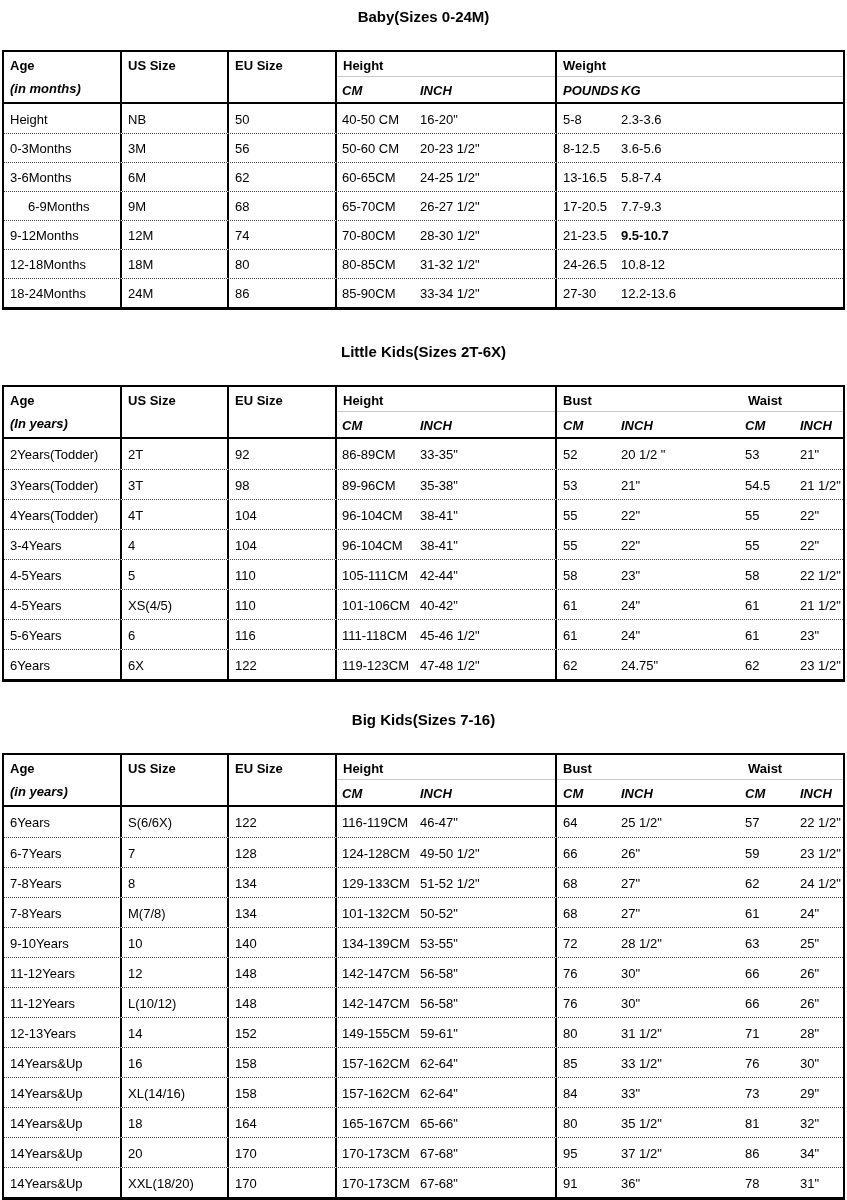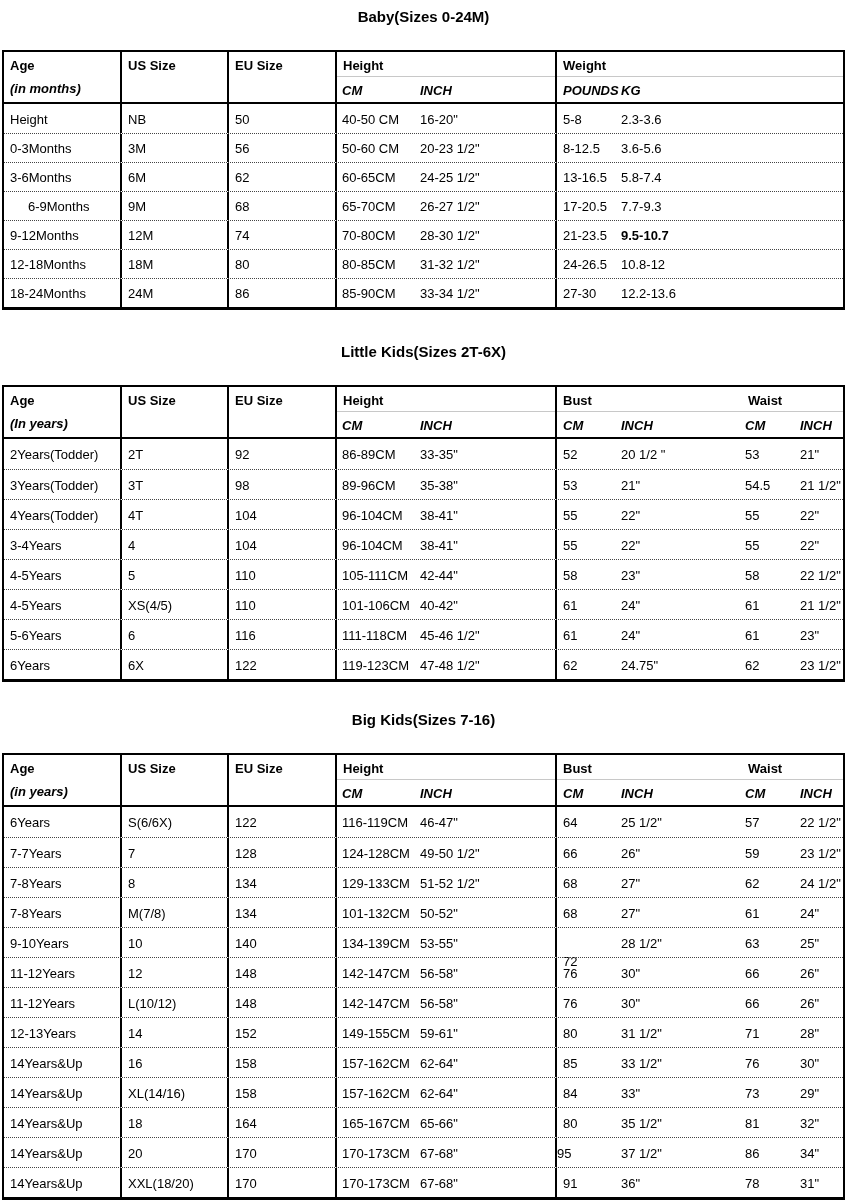--- a/index.html
+++ b/index.html
@@ -449,21 +449,21 @@
       </div>
       <div class="cell c4">
         <div class="val" style="left: 6px;">64</div>
         <div class="val" style="left: 64px;">25 1/2"</div>
         <div class="val" style="left: 188px;">57</div>
         <div class="val" style="left: 243px;">22 1/2"</div>
       </div>
     </div>
     <div class="row drow">
       <div class="cell c0">
-        <div class="val" style="left: 6px;">7-7Years</div>
+        <div class="val" style="left: 6px;">6-7Years</div>
       </div>
       <div class="cell c1">
         <div class="val" style="left: 6px;">7</div>
       </div>
       <div class="cell c2">
         <div class="val" style="left: 6px;">128</div>
       </div>
       <div class="cell c3">
         <div class="val" style="left: 5px;">124-128CM</div>
         <div class="val" style="left: 83px;">49-50 1/2"</div>
@@ -525,21 +525,21 @@
         <div class="val" style="left: 6px;">10</div>
       </div>
       <div class="cell c2">
         <div class="val" style="left: 6px;">140</div>
       </div>
       <div class="cell c3">
         <div class="val" style="left: 5px;">134-139CM</div>
         <div class="val" style="left: 83px;">53-55"</div>
       </div>
       <div class="cell c4">
-        <div class="val" style="left: 6px; margin-top: 18px;">72</div>
+        <div class="val" style="left: 6px;">72</div>
         <div class="val" style="left: 64px;">28 1/2"</div>
         <div class="val" style="left: 188px;">63</div>
         <div class="val" style="left: 243px;">25"</div>
       </div>
     </div>
     <div class="row drow">
       <div class="cell c0">
         <div class="val" style="left: 6px;">11-12Years</div>
       </div>
       <div class="cell c1">
@@ -672,21 +672,21 @@
         <div class="val" style="left: 6px;">20</div>
       </div>
       <div class="cell c2">
         <div class="val" style="left: 6px;">170</div>
       </div>
       <div class="cell c3">
         <div class="val" style="left: 5px;">170-173CM</div>
         <div class="val" style="left: 83px;">67-68"</div>
       </div>
       <div class="cell c4">
-        <div class="val" style="left: 0;">95</div>
+        <div class="val" style="left: 6px;">95</div>
         <div class="val" style="left: 64px;">37 1/2"</div>
         <div class="val" style="left: 188px;">86</div>
         <div class="val" style="left: 243px;">34"</div>
       </div>
     </div>
     <div class="row drow">
       <div class="cell c0">
         <div class="val" style="left: 6px;">14Years&amp;Up</div>
       </div>
       <div class="cell c1">

